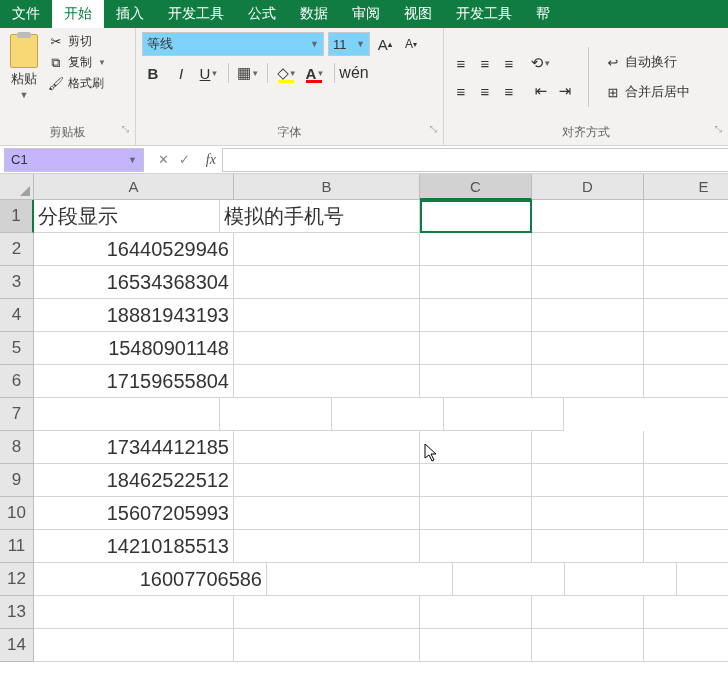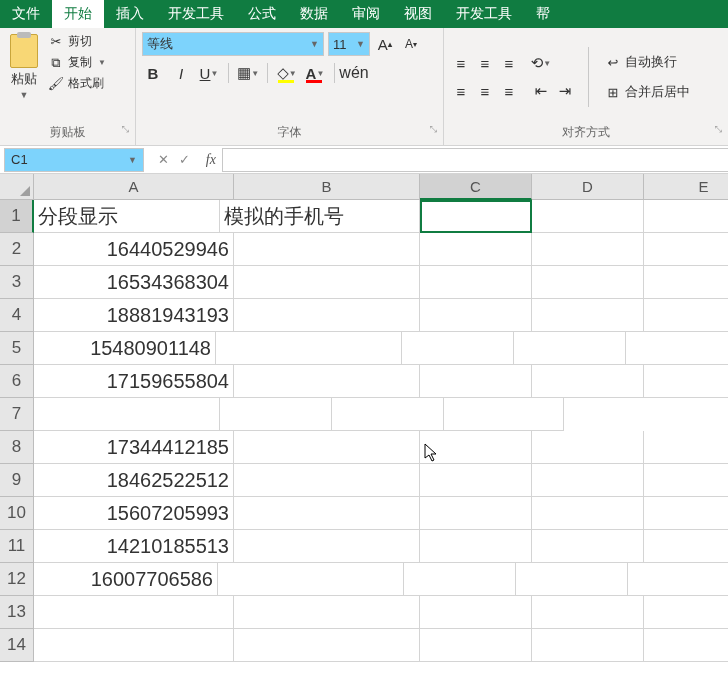--- a/index.html
+++ b/index.html
@@ -26,21 +26,21 @@
 .combo{background:#7dd3fc;border:1px solid #c8c8c8;height:24px;display:flex;align-items:center;padding:0 4px;font-size:13px}
 .combo .dd{margin-left:auto;font-size:9px;color:#666}
 .font-name{width:182px}
 .font-size{width:42px}
 .sq{width:22px;height:22px;display:inline-flex;align-items:center;justify-content:center;cursor:pointer;font-size:15px}
 .sep{width:1px;height:20px;background:#c8c8c8;margin:0 2px}
 .align-grid{display:grid;grid-template-columns:repeat(3,22px);gap:2px}
 .align-col{display:flex;flex-direction:column;gap:6px}
 .wrap-btn{display:flex;align-items:center;gap:4px;padding:2px 4px;cursor:pointer;font-size:13px}
 .namebox-row{height:28px;background:#fff;border-bottom:1px solid #d4d4d4;display:flex;align-items:center}
-.namebox{width:140px;height:24px;border:1px solid #c8c8c8;margin:0 4px;padding:0 6px;display:flex;align-items:center;background:#7dd3fc}
+.namebox{width:140px;height:24px;border:1px solid #c8c8c8;margin:0 4px;padding:0 6px;display:flex;align-items:center;background:#c4b5fd}
 .nb-dd{margin-left:auto;font-size:9px;color:#666}
 .fx-btns{display:flex;gap:10px;padding:0 10px;color:#888}
 .fx-label{font-style:italic;font-family:"Times New Roman",serif;font-size:14px;color:#555;padding:0 6px}
 .formula-input{flex:1;height:24px;border:1px solid #c8c8c8;border-right:0;padding:0 6px;background:#fff}
 .sheet{display:flex;height:calc(700px - 28px - 118px - 28px);overflow:hidden;position:relative}
 .row-hdrs{display:flex;flex-direction:column;background:#e6e6e6}
 .col-hdrs{display:flex;background:#e6e6e6}
 .corner{width:34px;height:26px;background:#e6e6e6;border-right:1px solid #bdbdbd;border-bottom:1px solid #bdbdbd;position:relative}
 .corner:after{content:"";position:absolute;right:3px;bottom:3px;width:0;height:0;border-style:solid;border-width:0 0 10px 10px;border-color:transparent transparent #a0a0a0 transparent}
 .ch{height:26px;border-right:1px solid #bdbdbd;border-bottom:1px solid #bdbdbd;display:flex;align-items:center;justify-content:center;font-size:15px;color:#555;background:#e6e6e6}
@@ -243,21 +243,21 @@
           <div class="cell" style="width: 120px;"></div>
         </div>
         <div class="row">
           <div class="cell num" style="width: 200px;">18881943193</div>
           <div class="cell" style="width: 186px;"></div>
           <div class="cell" style="width: 112px;"></div>
           <div class="cell" style="width: 112px;"></div>
           <div class="cell" style="width: 120px;"></div>
         </div>
         <div class="row">
-          <div class="cell num" style="width: 182px; text-align: center;">15480901148</div>
+          <div class="cell num" style="width: 200px; text-align: center;">15480901148</div>
           <div class="cell" style="width: 186px;"></div>
           <div class="cell" style="width: 112px;"></div>
           <div class="cell" style="width: 112px;"></div>
           <div class="cell" style="width: 120px;"></div>
         </div>
         <div class="row">
           <div class="cell num" style="width: 200px;">17159655804</div>
           <div class="cell" style="width: 186px;"></div>
           <div class="cell" style="width: 112px;"></div>
           <div class="cell" style="width: 112px;"></div>
@@ -291,21 +291,21 @@
           <div class="cell" style="width: 120px;"></div>
         </div>
         <div class="row">
           <div class="cell num" style="width: 200px;">14210185513</div>
           <div class="cell" style="width: 186px;"></div>
           <div class="cell" style="width: 112px;"></div>
           <div class="cell" style="width: 112px;"></div>
           <div class="cell" style="width: 120px;"></div>
         </div>
         <div class="row">
-          <div class="cell num" style="width: 184px;">16007706586</div>
+          <div class="cell num" style="width: 233px;">16007706586</div>
           <div class="cell" style="width: 186px;"></div>
           <div class="cell" style="width: 112px;"></div>
           <div class="cell" style="width: 112px;"></div>
           <div class="cell" style="width: 120px;"></div>
         </div>
         <div class="row">
           <div class="cell" style="width: 200px;"></div>
           <div class="cell" style="width: 186px;"></div>
           <div class="cell" style="width: 112px;"></div>
           <div class="cell" style="width: 112px;"></div>

